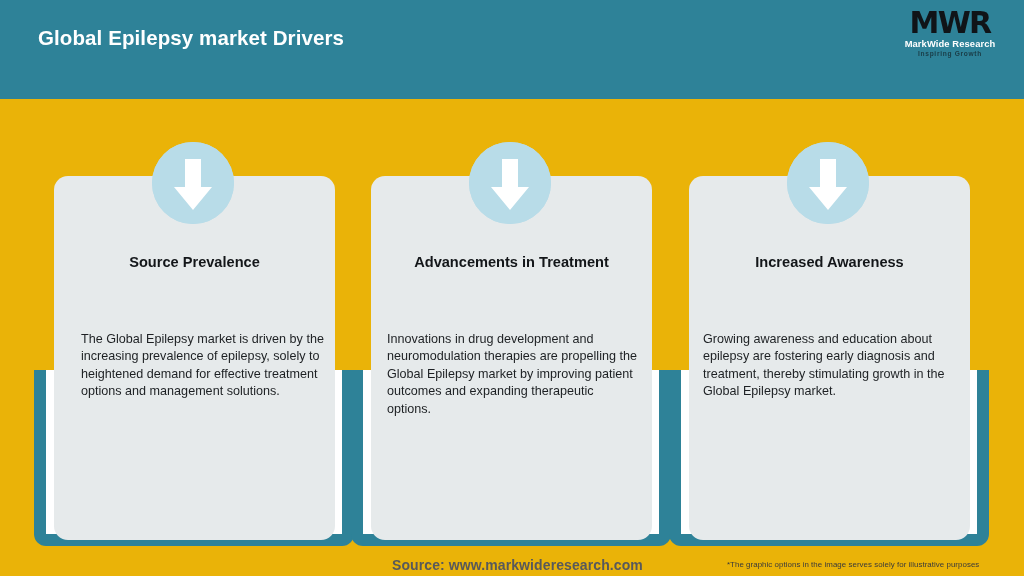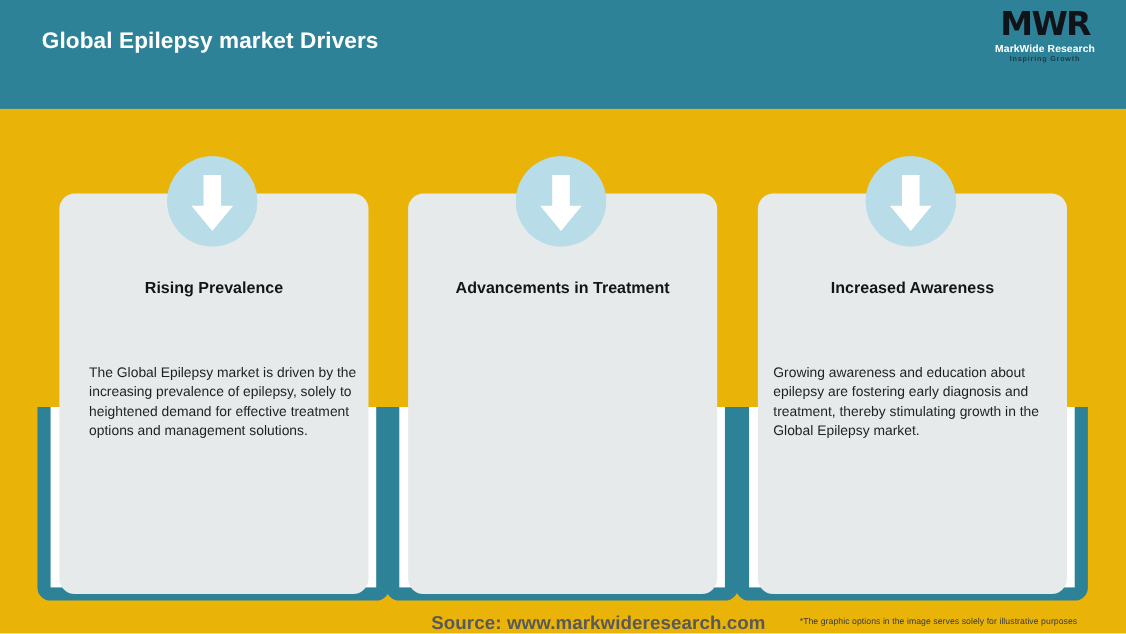--- a/index.html
+++ b/index.html
@@ -111,21 +111,21 @@
     font-size:12.6px;
     line-height:17.4px;
     color:#1d2023;
     font-family:"Liberation Sans", sans-serif;
   }
 
   
   #source {
     position:absolute;
     left:392px; top:557px;
-    font-size:17px;
+    font-size:14px;
     font-weight:bold;
     color:#58595b;
     letter-spacing:0.1px;
   }
   #disclaimer {
     position:absolute;
     left:727px; top:560px;
     font-size:7.9px;
     color:#3a3a3a;
     letter-spacing:0.05px;
@@ -147,21 +147,21 @@
   </div>
 
   <div class="card-group" style="left:34px; top:176px; width:320px; height:370px;">
 
     <div class="accent" style="left:0px; top:194px; width:320px; height:176px;">
       <div class="accent-inner"></div>
     </div>
 
     <div class="card" style="left:20px; top:0px; width:281px; height:364px;">
 
-      <div class="card-title" style="top:78px;">Rising Prevalence</div>
+      <div class="card-title" style="top:78px;">Source Prevalence</div>
 
       <div class="card-body" style="left:27px; top:155px; width:247px;">The Global Epilepsy market is driven by the increasing prevalence of epilepsy, solely to heightened demand for effective treatment options and management solutions.</div>
     </div>
 
     <div class="card-circle" style="left:118px; top:-34px;">
       <svg width="82" height="82" viewBox="0 0 82 82" aria-hidden="true">
         <circle cx="41" cy="41" r="41" fill="#b8dce8"></circle>
         <path d="M33 17 h16 v28 h11 L41 68 L22 45 h11 z" fill="#ffffff"></path>
       </svg>
     </div>
@@ -170,20 +170,21 @@
   <div class="card-group" style="left:351px; top:176px; width:320px; height:370px;">
 
     <div class="accent" style="left:0px; top:194px; width:320px; height:176px;">
       <div class="accent-inner"></div>
     </div>
 
     <div class="card" style="left:20px; top:0px; width:281px; height:364px;">
 
       <div class="card-title" style="top:78px;">Advancements in Treatment</div>
 
+      <div class="card-body" style="left:16px; top:155px; width:254px;">Innovations in drug development and neuromodulation therapies are propelling the Global Epilepsy market by improving patient outcomes and expanding therapeutic options.</div>
     </div>
 
     <div class="card-circle" style="left:118px; top:-34px;">
       <svg width="82" height="82" viewBox="0 0 82 82" aria-hidden="true">
         <circle cx="41" cy="41" r="41" fill="#b8dce8"></circle>
         <path d="M33 17 h16 v28 h11 L41 68 L22 45 h11 z" fill="#ffffff"></path>
       </svg>
     </div>
   </div>
 

